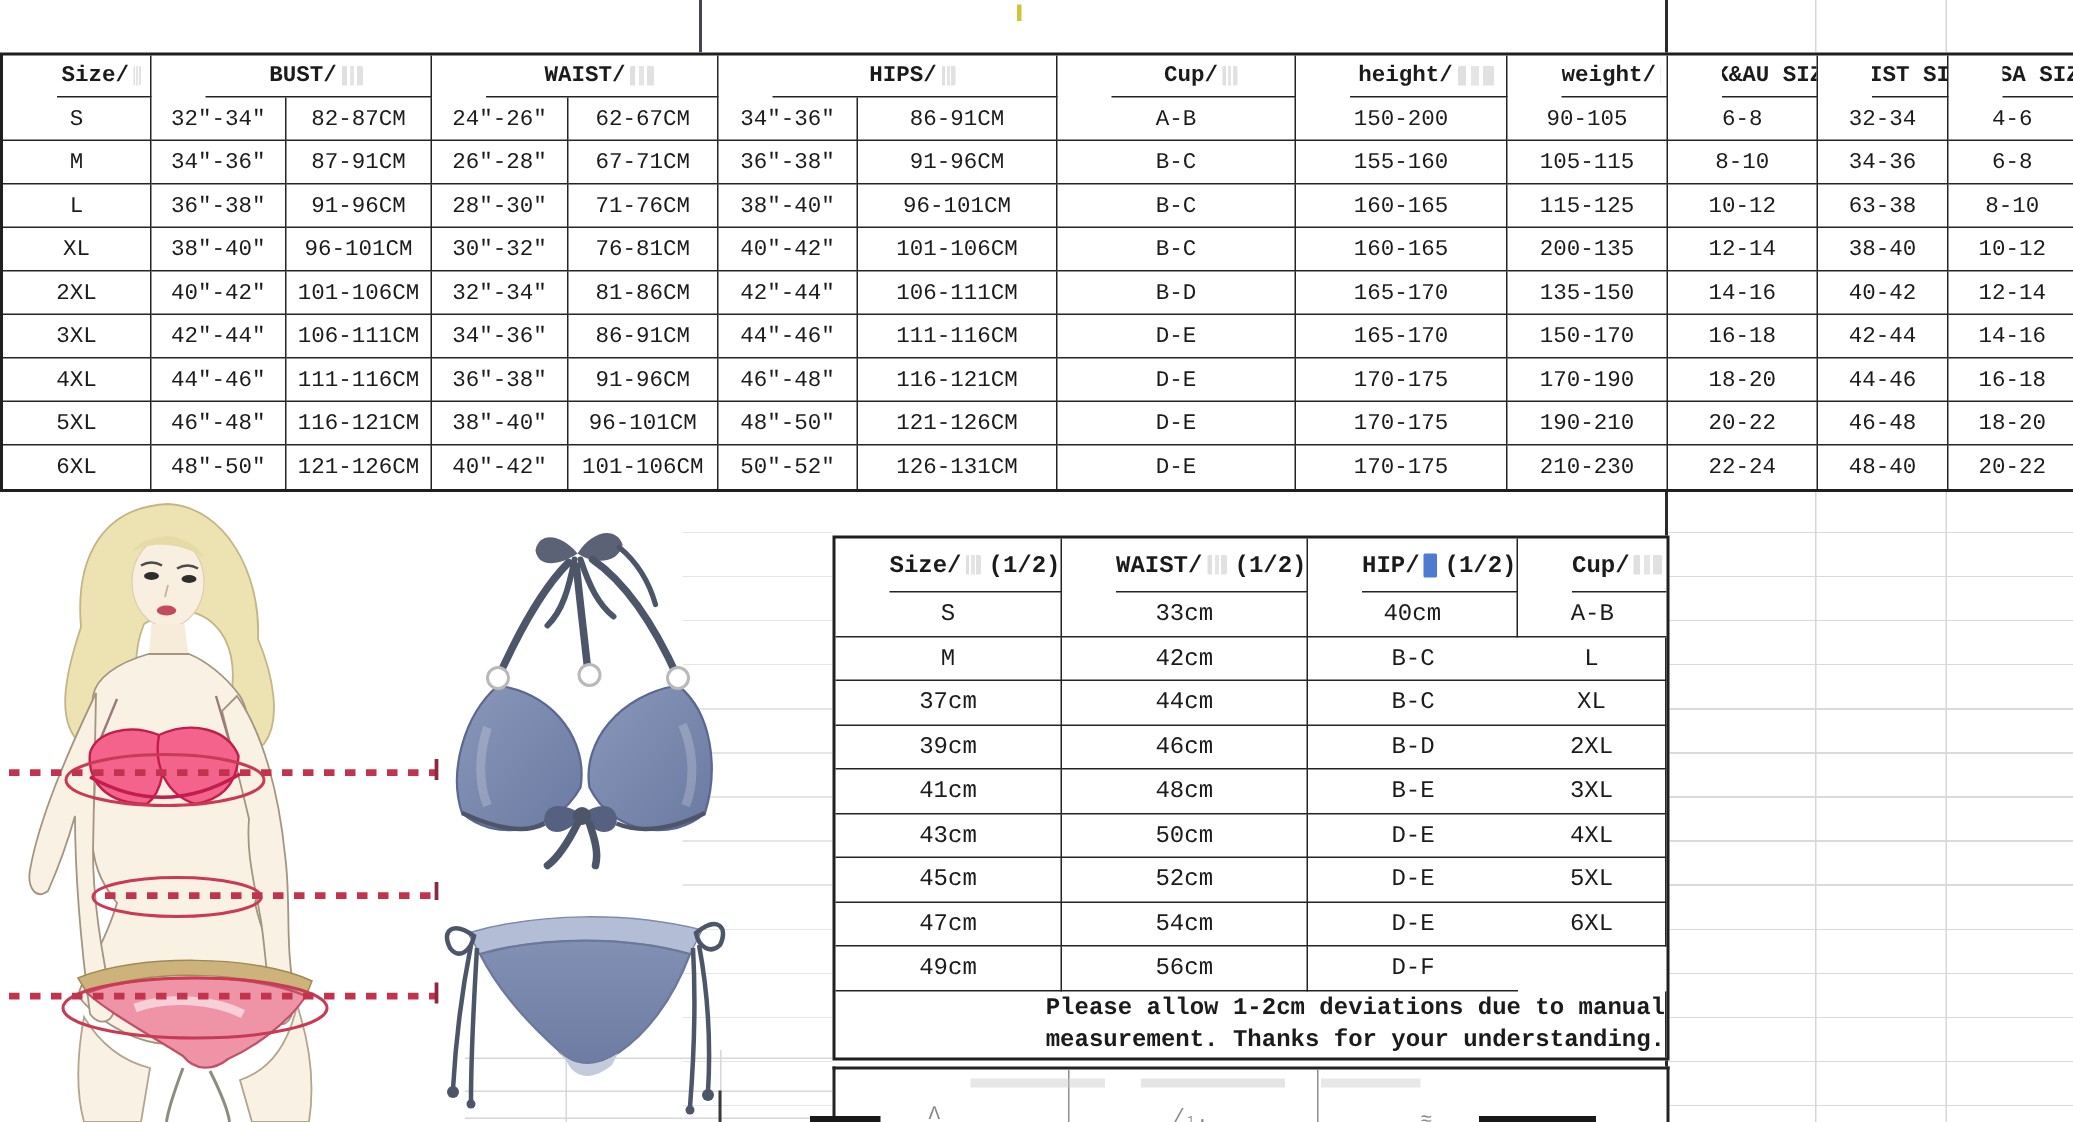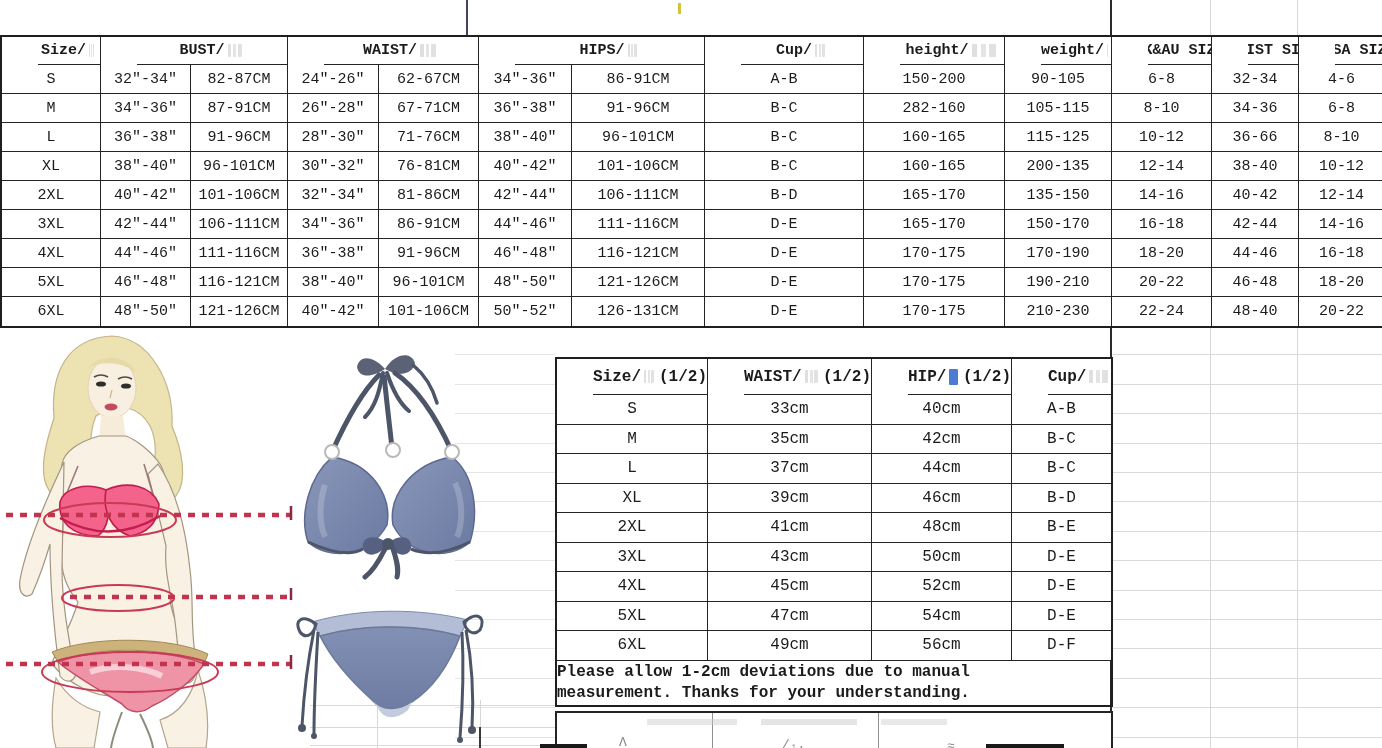--- a/index.html
+++ b/index.html
@@ -23,21 +23,21 @@
     grid-template-rows:36px repeat(9,29.5px) 44px;}
   .hcell,.dcell{display:flex;align-items:center;justify-content:center;
     border-right:1.5px solid #242424;border-bottom:1.5px solid #242424;
     font-size:15px;white-space:nowrap;overflow:hidden;}
   .hcell{font-weight:600;font-size:15px;letter-spacing:0;margin-left:36px;}
   #garmentTable .hcell{font-size:16px;}
   #garmentTable .dcell{font-size:16px;}
   .span2{grid-column:span 2;text-align:center;}
   .lastcol{border-right:none;}
   .lastrow{border-bottom:none;}
-  .note-cell{grid-column:1/-1;display:flex;flex-direction:column;align-items:flex-start;justify-content:center;
+  .note-cell{grid-column:1/-1;display:flex;flex-direction:column;align-items:flex-end;justify-content:center;
     font-size:17px;font-weight:600;line-height:21px;border-bottom:none;}
 
   
   .smudge{display:inline-block;height:13px;margin:0 3px;vertical-align:middle;opacity:.45;border-radius:1px;
     background:linear-gradient(90deg,#b9b9b9 0 22%,transparent 22% 36%,#c4c4c4 36% 58%,transparent 58% 70%,#bdbdbd 70%);}
   .smudge.blue{background:#2f63c9;opacity:.85;height:16px;}
   .gap{display:inline-block;width:6px;}
 
   
   #partialBox{position:absolute;left:555px;top:711px;width:554px;height:40px;background:#fff;
@@ -125,37 +125,37 @@
       <div class="dcell">32-34</div>
       <div class="dcell lastcol">4-6</div>
       <div class="dcell">M</div>
       <div class="dcell">34″-36″</div>
       <div class="dcell">87-91CM</div>
       <div class="dcell">26″-28″</div>
       <div class="dcell">67-71CM</div>
       <div class="dcell">36″-38″</div>
       <div class="dcell">91-96CM</div>
       <div class="dcell">B-C</div>
-      <div class="dcell">282-160</div>
+      <div class="dcell">155-160</div>
       <div class="dcell">105-115</div>
       <div class="dcell">8-10</div>
       <div class="dcell">34-36</div>
       <div class="dcell lastcol">6-8</div>
       <div class="dcell">L</div>
       <div class="dcell">36″-38″</div>
       <div class="dcell">91-96CM</div>
       <div class="dcell">28″-30″</div>
       <div class="dcell">71-76CM</div>
       <div class="dcell">38″-40″</div>
       <div class="dcell">96-101CM</div>
       <div class="dcell">B-C</div>
       <div class="dcell">160-165</div>
       <div class="dcell">115-125</div>
       <div class="dcell">10-12</div>
-      <div class="dcell">36-66</div>
+      <div class="dcell">63-38</div>
       <div class="dcell lastcol">8-10</div>
       <div class="dcell">XL</div>
       <div class="dcell">38″-40″</div>
       <div class="dcell">96-101CM</div>
       <div class="dcell">30″-32″</div>
       <div class="dcell">76-81CM</div>
       <div class="dcell">40″-42″</div>
       <div class="dcell">101-106CM</div>
       <div class="dcell">B-C</div>
       <div class="dcell">160-165</div>
@@ -347,21 +347,20 @@
       </div>
       <div class="hcell lastcol">
         <span>Cup/</span>
         <span class="smudge" style="width: 22px;"></span>
       </div>
       <div class="dcell">S</div>
       <div class="dcell">33cm</div>
       <div class="dcell">40cm</div>
       <div class="dcell lastcol">A-B</div>
       <div class="dcell">M</div>
-      <div class="dcell">35cm</div>
       <div class="dcell">42cm</div>
       <div class="dcell lastcol">B-C</div>
       <div class="dcell">L</div>
       <div class="dcell">37cm</div>
       <div class="dcell">44cm</div>
       <div class="dcell lastcol">B-C</div>
       <div class="dcell">XL</div>
       <div class="dcell">39cm</div>
       <div class="dcell">46cm</div>
       <div class="dcell lastcol">B-D</div>

